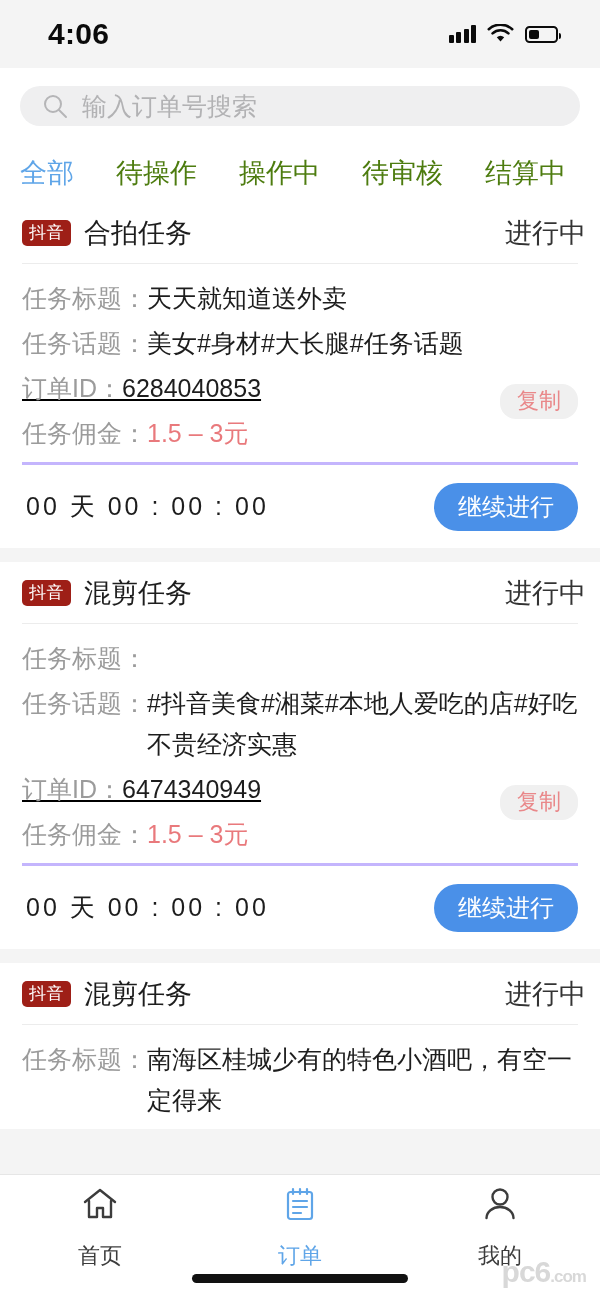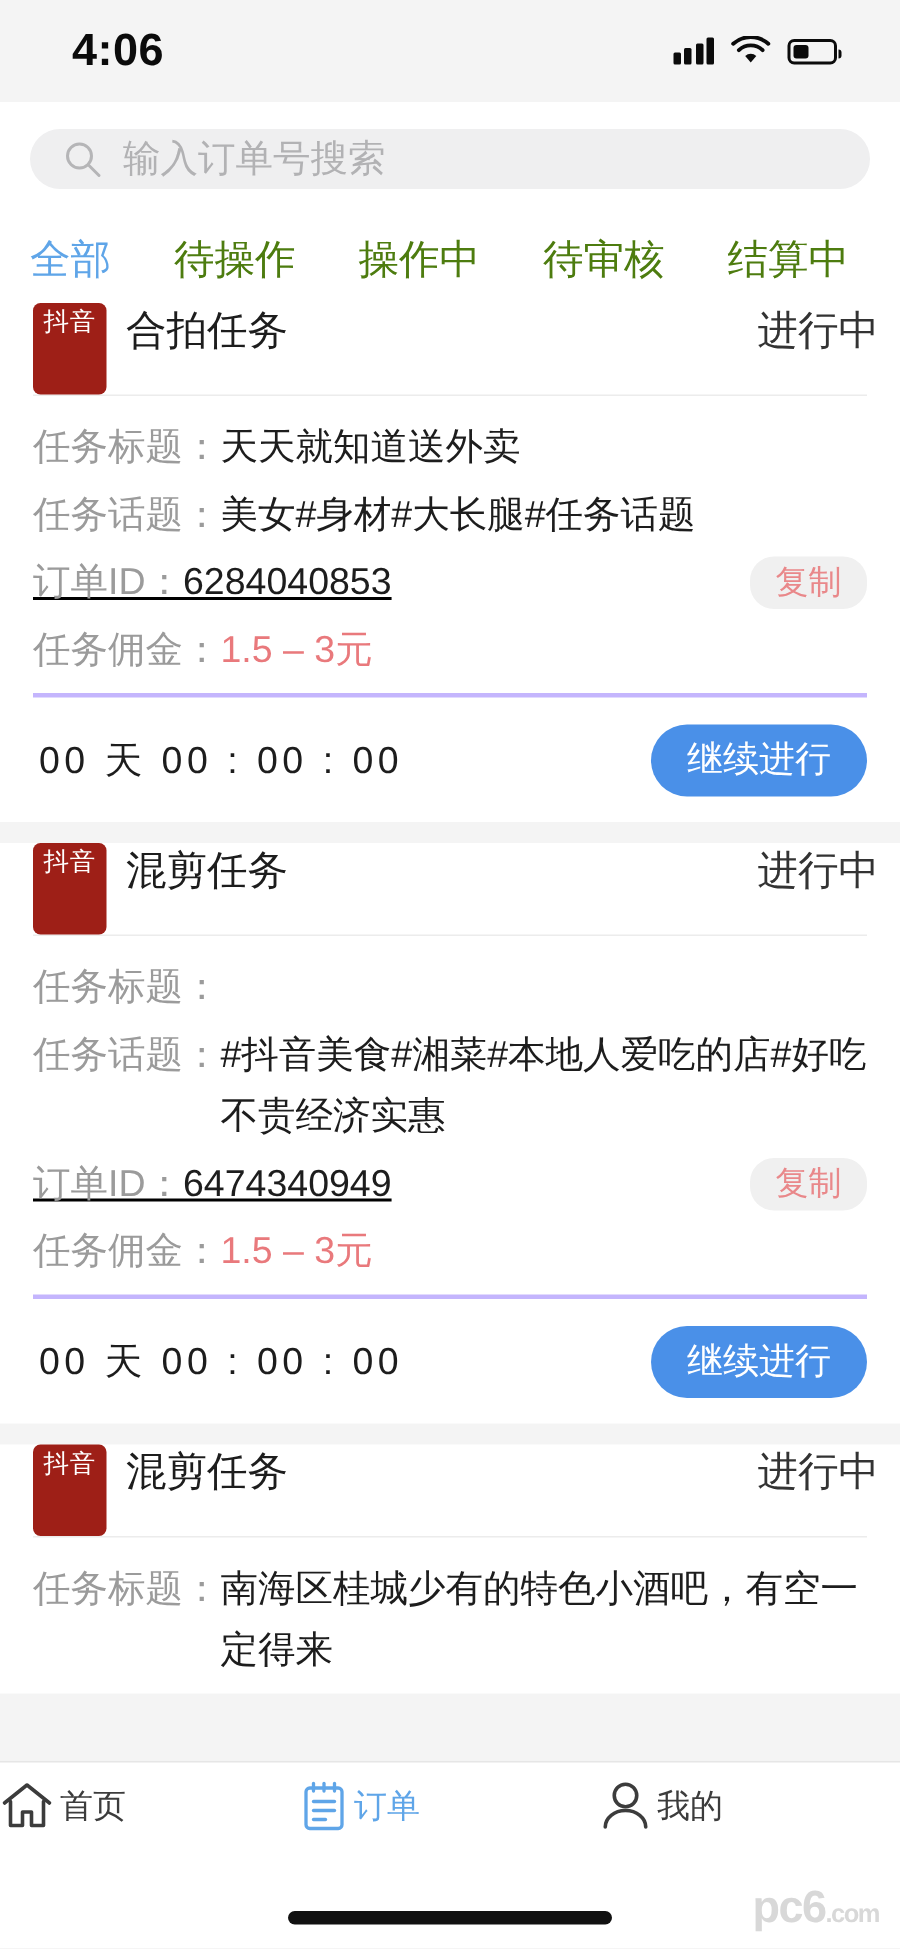--- a/index.html
+++ b/index.html
@@ -117,20 +117,21 @@
     overflow: hidden;
     position: relative;
   }
   .card {
     background: #fff;
     margin-bottom: 14px;
     padding: 0 22px;
   }
   .card-head {
     display: flex;
+    align-items: center;
     height: 62px;
     border-bottom: 1px solid #ececec;
     gap: 13px;
   }
   .badge {
     background: #9e1f17;
     color: #fff;
     font-size: 17px;
     border-radius: 5px;
     padding: 4px 7px 5px;
@@ -162,21 +163,21 @@
     white-space: nowrap;
   }
   .row-value {
     color: #1d1d1d;
     word-break: break-all;
   }
   .row-value.money { color: #e9797c; }
   .row-id { align-items: center; text-decoration: underline; }
   .copy-btn {
     position: absolute;
-    right: 0; top: 3px;
+    right: 0; top: 16px;
     background: #f0f0f0;
     color: #e9888a;
     font-size: 22px;
     border-radius: 16px;
     padding: 5px 17px 6px;
     line-height: 1.1;
     border: none;
     font-family: inherit;
   }
   .card-foot {
@@ -211,23 +212,23 @@
     background: #fff;
     border-top: 1px solid #e6e6e6;
     display: flex;
     align-items: flex-start;
     padding-top: 12px;
     z-index: 5;
   }
   .nav-item {
     flex: 1 1 0;
     display: flex;
-    flex-direction: row;
-    align-items: center;
-    gap: 4px;
+    flex-direction: column;
+    align-items: center;
+    gap: 20px;
     color: #3c3c3c;
   }
   .nav-item.active { color: #5fa5e8; }
   .nav-label { font-size: 22px; }
   .home-indicator {
     position: absolute;
     left: 50%;
     transform: translateX(-50%);
     bottom: 16px;
     width: 216px; height: 9px;

